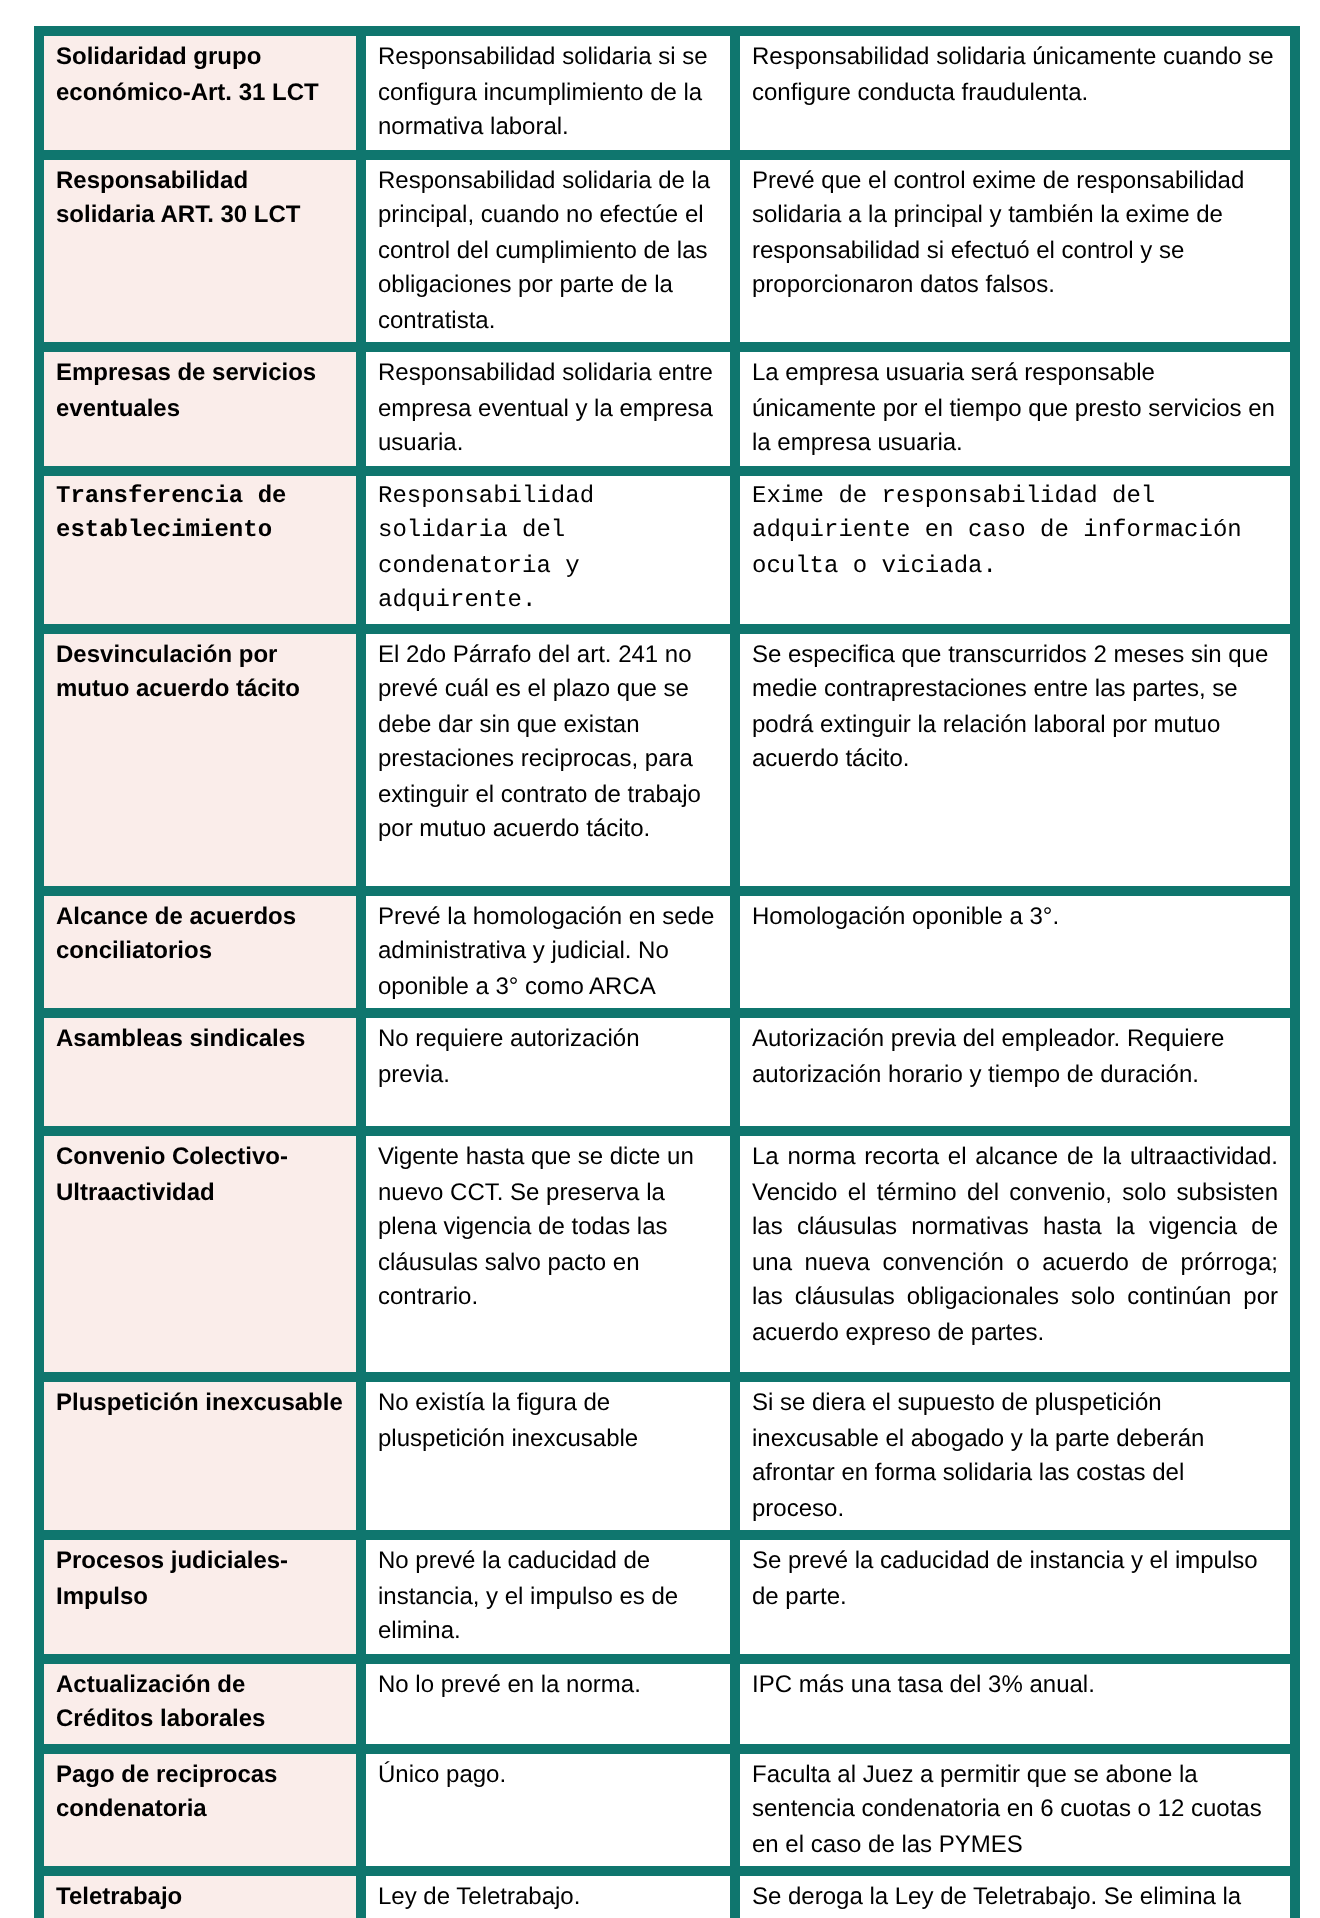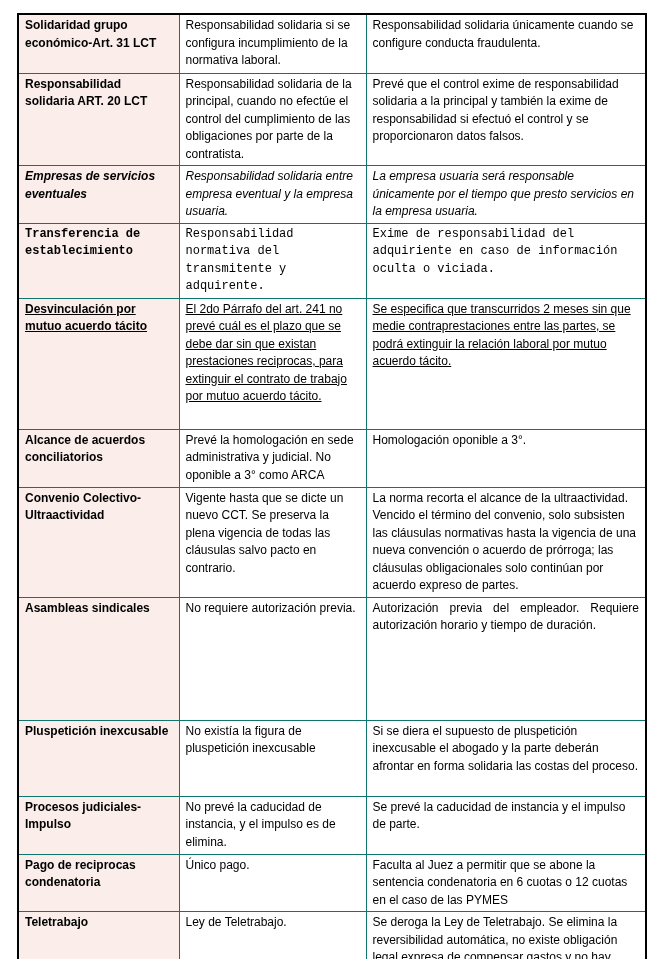--- a/index.html
+++ b/index.html
@@ -21,41 +21,41 @@
   table.compare {
     position: absolute;
     left: 17px;
     top: 13px;
     width: 628px;
     border-collapse: collapse;
     table-layout: fixed;
     border: 2px solid #000000;
   }
   table.compare td {
-    border: 1px solid #0f766e;
+    border: 5px solid #0f766e;
     padding: 2px 6px;
     font-size: 12px;
     line-height: 17.5px;
     vertical-align: top;
     text-align: left;
     overflow: hidden;
   }
   td.topic-cell {
     background: #faedea;
     font-weight: bold;
     text-align: center;
     vertical-align: middle;
     padding: 2px 8px;
   }
   
   tr:nth-child(1)  { height: 59px; }
   tr:nth-child(2)  { height: 83px; }
-  tr:nth-child(3)  { height: 57px; font-style: italic; }
+  tr:nth-child(3)  { height: 57px; }
   tr:nth-child(4)  { height: 43px; font-family: Liberation Mono, monospace; }
-  tr:nth-child(5)  { height: 131px; text-decoration: underline; }
+  tr:nth-child(5)  { height: 131px; }
   tr:nth-child(6)  { height: 58px; }
   tr:nth-child(7)  { height: 59px; }
   tr:nth-child(8)  { height: 123px; }
   tr:nth-child(9)  { height: 76px; }
   tr:nth-child(10) { height: 58px; margin-top: 32px; }
   tr:nth-child(11) { height: 45px; }
   tr:nth-child(12) { height: 57px; }
   tr:nth-child(13) { height: 83px; }
   
   tr:nth-child(8) td.reform-cell { text-align: justify; }
@@ -70,63 +70,68 @@
       <col style="width:187px">
       <col style="width:280px">
     </colgroup>
     <tbody>
       <tr>
         <td class="topic-cell">Solidaridad grupo económico-Art. 31 LCT</td>
         <td class="prior-cell">Responsabilidad solidaria si se configura incumplimiento de la normativa laboral.</td>
         <td class="reform-cell">Responsabilidad solidaria únicamente cuando se configure conducta fraudulenta.</td>
       </tr>
       <tr>
-        <td class="topic-cell">Responsabilidad solidaria ART. 20 LCT</td>
+        <td class="topic-cell">Responsabilidad solidaria ART. 30 LCT</td>
         <td class="prior-cell">Responsabilidad solidaria de la principal, cuando no efectúe el control del cumplimiento de las obligaciones por parte de la contratista.</td>
         <td class="reform-cell">Prevé que el control exime de responsabilidad solidaria a la principal y también la exime de responsabilidad si efectuó el control y se proporcionaron datos falsos.</td>
       </tr>
       <tr>
         <td class="topic-cell">Empresas de servicios eventuales</td>
         <td class="prior-cell">Responsabilidad solidaria entre empresa eventual y la empresa usuaria.</td>
         <td class="reform-cell">La empresa usuaria será responsable únicamente por el tiempo que presto servicios en la empresa usuaria.</td>
       </tr>
       <tr>
         <td class="topic-cell">Transferencia de establecimiento</td>
-        <td class="prior-cell">Responsabilidad normativa del transmitente y adquirente.</td>
+        <td class="prior-cell">Responsabilidad solidaria del condenatoria y adquirente.</td>
         <td class="reform-cell">Exime de responsabilidad del adquiriente en caso de información oculta o viciada.</td>
       </tr>
       <tr>
         <td class="topic-cell">Desvinculación por mutuo acuerdo tácito</td>
         <td class="prior-cell">El 2do Párrafo del art. 241 no prevé cuál es el plazo que se debe dar sin que existan prestaciones reciprocas, para extinguir el contrato de trabajo por mutuo acuerdo tácito.</td>
         <td class="reform-cell">Se especifica que transcurridos 2 meses sin que medie contraprestaciones entre las partes, se podrá extinguir la relación laboral por mutuo acuerdo tácito.</td>
       </tr>
       <tr>
         <td class="topic-cell">Alcance de acuerdos conciliatorios</td>
         <td class="prior-cell">Prevé la homologación en sede administrativa y judicial. No oponible a 3° como ARCA</td>
         <td class="reform-cell">Homologación oponible a 3°.</td>
       </tr>
       <tr>
+        <td class="topic-cell">Asambleas sindicales</td>
+        <td class="prior-cell">No requiere autorización previa.</td>
+        <td class="reform-cell">Autorización previa del empleador. Requiere autorización horario y tiempo de duración.</td>
+      </tr>
+      <tr>
         <td class="topic-cell">Convenio Colectivo-Ultraactividad</td>
         <td class="prior-cell">Vigente hasta que se dicte un nuevo CCT.  Se preserva la plena vigencia de todas las cláusulas salvo pacto en contrario.</td>
         <td class="reform-cell">La norma recorta el alcance de la ultraactividad. Vencido el término del convenio, solo subsisten las cláusulas normativas hasta la vigencia de una nueva convención o acuerdo de prórroga; las cláusulas obligacionales solo continúan por acuerdo expreso de partes.</td>
-      </tr>
-      <tr>
-        <td class="topic-cell">Asambleas sindicales</td>
-        <td class="prior-cell">No requiere autorización previa.</td>
-        <td class="reform-cell">Autorización previa del empleador. Requiere autorización horario y tiempo de duración.</td>
       </tr>
       <tr>
         <td class="topic-cell">Pluspetición inexcusable</td>
         <td class="prior-cell">No existía la figura de pluspetición inexcusable</td>
         <td class="reform-cell">Si se diera el supuesto de pluspetición inexcusable el abogado y la parte deberán afrontar en forma solidaria las costas del proceso.</td>
       </tr>
       <tr>
         <td class="topic-cell">Procesos judiciales-Impulso</td>
         <td class="prior-cell">No prevé la caducidad de instancia, y el impulso es de elimina.</td>
         <td class="reform-cell">Se prevé la caducidad de instancia y el impulso de parte.</td>
+      </tr>
+      <tr>
+        <td class="topic-cell">Actualización de Créditos laborales</td>
+        <td class="prior-cell">No lo prevé en la norma.</td>
+        <td class="reform-cell">IPC más una tasa del 3% anual.</td>
       </tr>
       <tr>
         <td class="topic-cell">Pago de reciprocas condenatoria</td>
         <td class="prior-cell">Único pago.</td>
         <td class="reform-cell">Faculta al Juez a permitir que se abone la sentencia condenatoria en 6 cuotas o 12 cuotas en el caso de las PYMES</td>
       </tr>
       <tr>
         <td class="topic-cell">Teletrabajo</td>
         <td class="prior-cell">Ley de Teletrabajo.</td>
         <td class="reform-cell">Se deroga la Ley de Teletrabajo. Se elimina la reversibilidad automática, no existe obligación legal expresa de compensar gastos y no hay derecho legal autónomo a la desconexión digital. El teletrabajo pasa</td>

